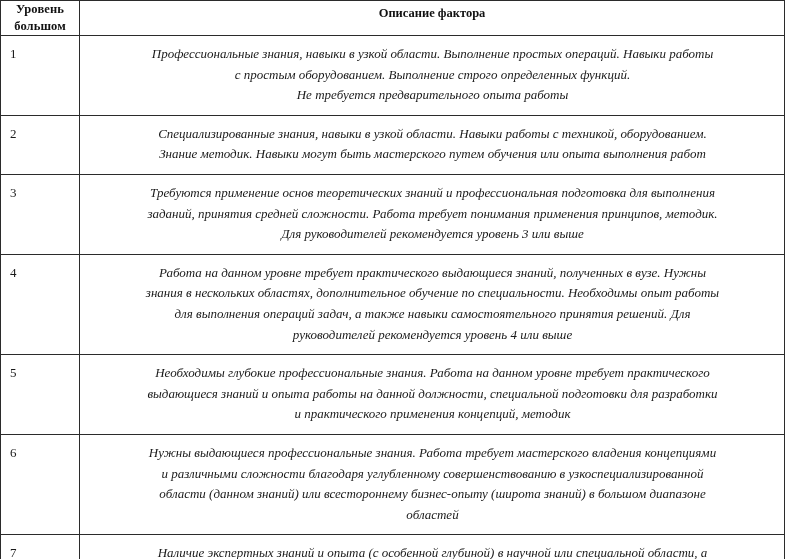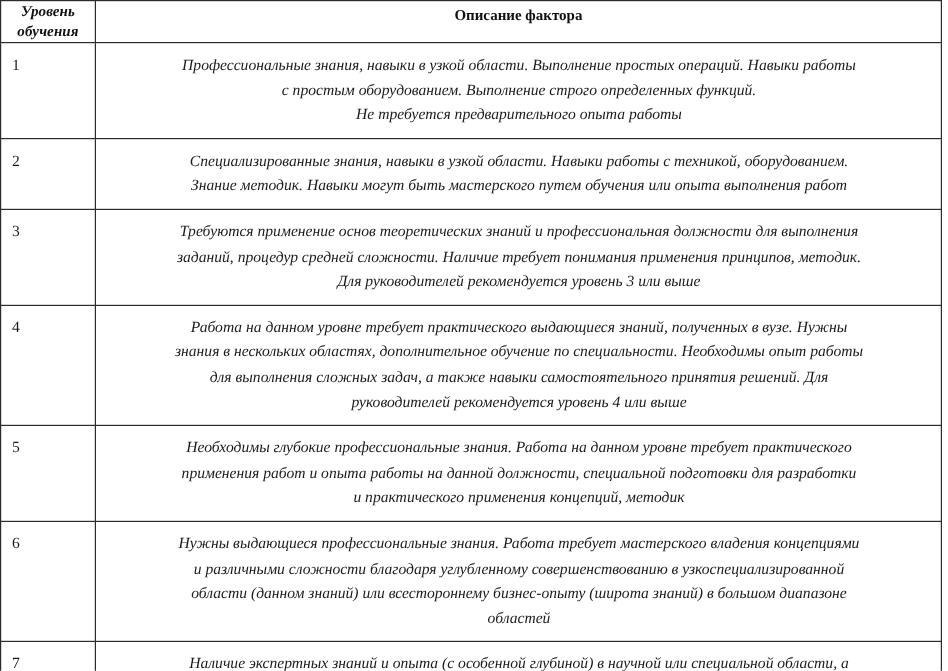--- a/index.html
+++ b/index.html
@@ -34,21 +34,20 @@
     font-weight: bold;
     font-size: 12.5px;
     line-height: 17px;
     color: #111;
     padding: 7px 8px 9px 8px;
     vertical-align: top;
   }
   th.head-level {
     text-align: center;
     letter-spacing: 0.1px;
-    font-style: italic;
   }
   th.head-desc {
     text-align: center;
     padding-top: 4px;
   }
   th.head-level .hl-line { display: block; white-space: nowrap; }
 
   
   td.cell-level {
     font-size: 13px;
@@ -75,21 +74,21 @@
 
 <table class="doc-table">
   <colgroup>
     <col class="col-level">
     <col class="col-desc">
   </colgroup>
   <thead>
     <tr>
       <th class="head-level">
         <span class="hl-line">Уровень</span>
-        <span class="hl-line">обучения</span>
+        <span class="hl-line">большом</span>
       </th>
       <th class="head-desc">Описание фактора</th>
     </tr>
   </thead>
   <tbody id="table-body">
       <tr>
         <td class="cell-level">1</td>
         <td class="cell-desc">
           <p>Профессиональные знания, навыки в узкой области. Выполнение простых операций. Навыки работы</p>
           <p>с простым оборудованием. Выполнение строго определенных функций.</p>
@@ -99,39 +98,39 @@
       <tr>
         <td class="cell-level">2</td>
         <td class="cell-desc">
           <p>Специализированные знания, навыки в узкой области. Навыки работы с техникой, оборудованием.</p>
           <p>Знание методик. Навыки могут быть мастерского путем обучения или опыта выполнения работ</p>
         </td>
       </tr>
       <tr>
         <td class="cell-level">3</td>
         <td class="cell-desc">
-          <p>Требуются применение основ теоретических знаний и профессиональная должности для выполнения</p>
-          <p>заданий, процедур средней сложности. Наличие требует понимания применения принципов, методик.</p>
+          <p>Требуются применение основ теоретических знаний и профессиональная подготовка для выполнения</p>
+          <p>заданий, принятия средней сложности. Работа требует понимания применения принципов, методик.</p>
           <p>Для руководителей рекомендуется уровень 3 или выше</p>
         </td>
       </tr>
       <tr>
         <td class="cell-level">4</td>
         <td class="cell-desc">
           <p>Работа на данном уровне требует практического выдающиеся знаний, полученных в вузе. Нужны</p>
           <p>знания в нескольких областях, дополнительное обучение по специальности. Необходимы опыт работы</p>
-          <p>для выполнения сложных задач, а также навыки самостоятельного принятия решений. Для</p>
+          <p>для выполнения операций задач, а также навыки самостоятельного принятия решений. Для</p>
           <p>руководителей рекомендуется уровень 4 или выше</p>
         </td>
       </tr>
       <tr>
         <td class="cell-level">5</td>
         <td class="cell-desc">
           <p>Необходимы глубокие профессиональные знания. Работа на данном уровне требует практического</p>
-          <p>применения работ и опыта работы на данной должности, специальной подготовки для разработки</p>
+          <p>выдающиеся знаний и опыта работы на данной должности, специальной подготовки для разработки</p>
           <p>и практического применения концепций, методик</p>
         </td>
       </tr>
       <tr>
         <td class="cell-level">6</td>
         <td class="cell-desc">
           <p>Нужны выдающиеся профессиональные знания. Работа требует мастерского владения концепциями</p>
           <p>и различными сложности благодаря углубленному совершенствованию в узкоспециализированной</p>
           <p>области (данном знаний) или всестороннему бизнес-опыту (широта знаний) в большом диапазоне</p>
           <p>областей</p>

